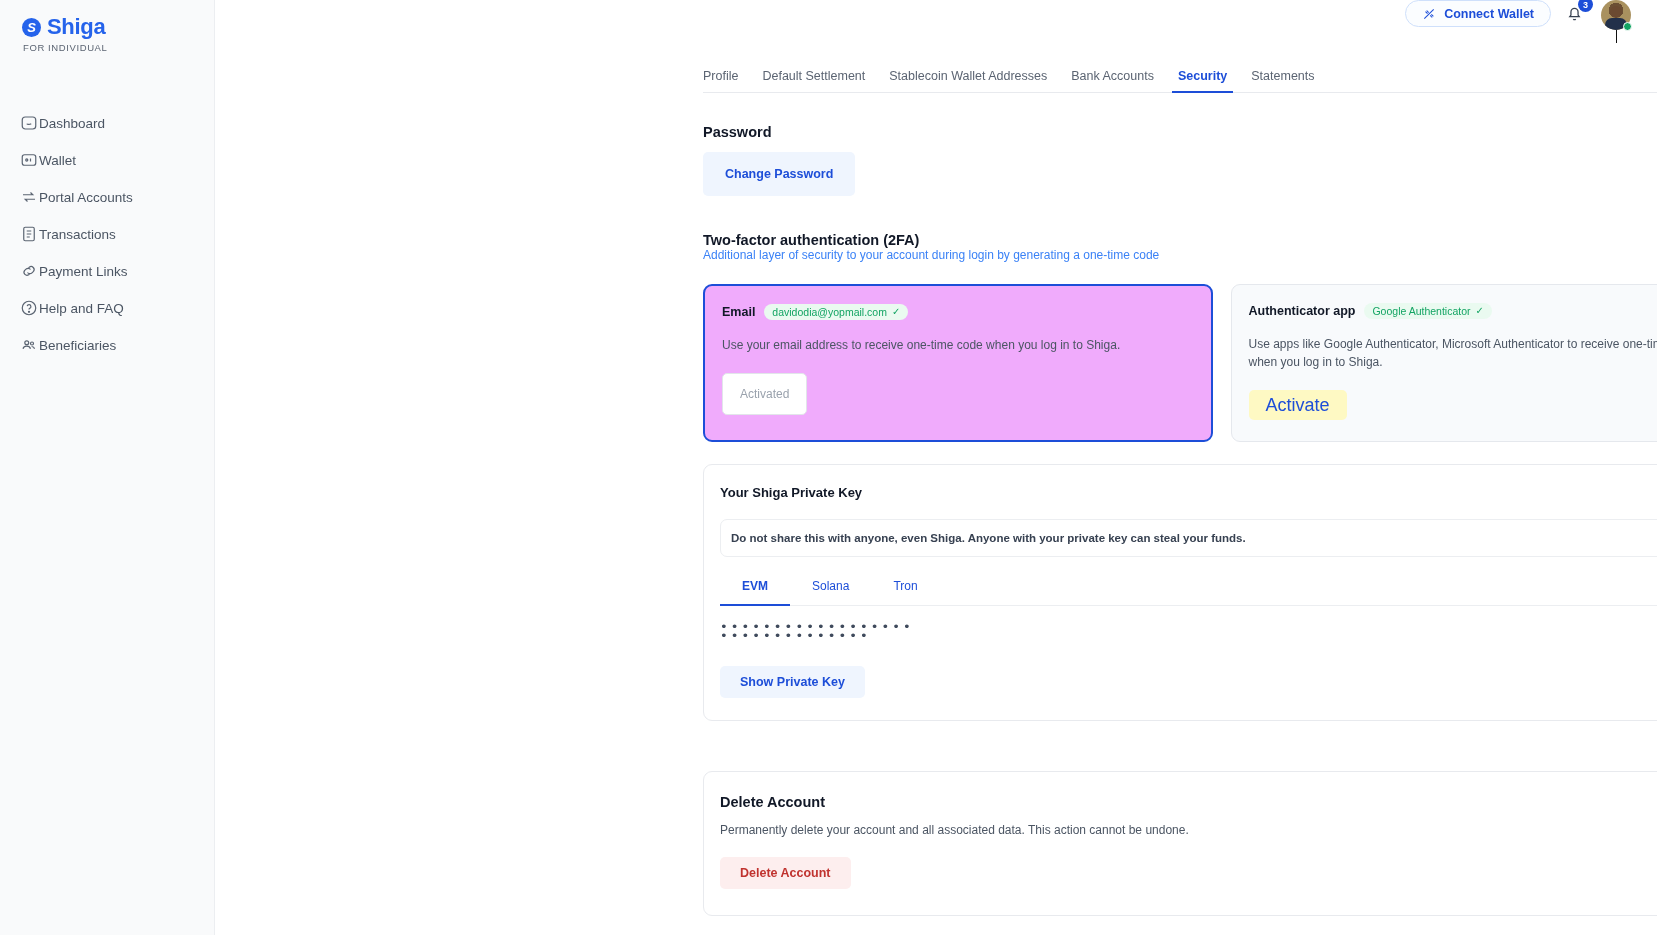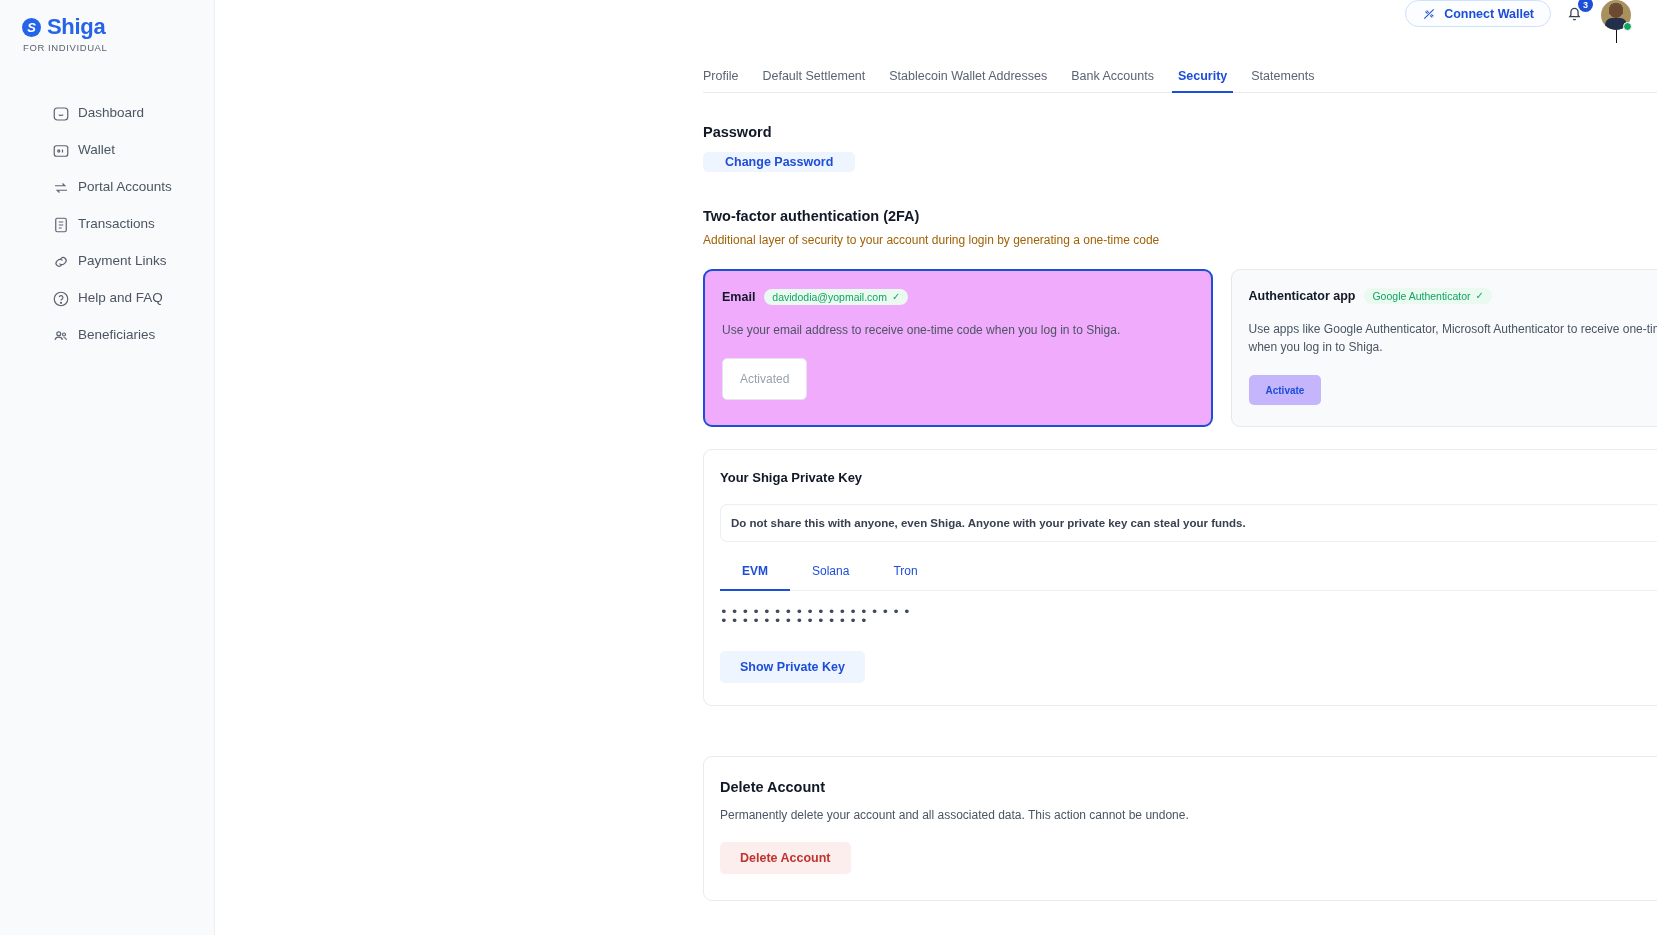--- a/index.html
+++ b/index.html
@@ -31,24 +31,23 @@
   .brand-name {
     font-size: 22px; font-weight: bold; color: #2563eb;
     letter-spacing: -0.3px;
   }
   .brand-sub {
     font-size: 9.5px; color: #5b6472; letter-spacing: 0.6px;
     margin-top: 2px; margin-left: 1px;
   }
   .nav { margin-top: 52px; }
   .nav-item {
-    display: flex; gap: 8px;
+    display: flex; align-items: center; gap: 1px;
     padding: 0 0 0 20px; height: 36px; margin-bottom: 1px;
     cursor: pointer;
-    margin-left: 32px;
   }
   .nav-icon { width: 18px; height: 18px; flex: 0 0 18px; color: #5b6472; }
   .nav-icon svg { display: block; width: 18px; height: 18px; }
   .nav-label { font-size: 13.5px; color: #4b5563; }
 
   
   .main { flex: 1; height: 935px; position: relative; background: #fff; overflow: hidden; }
 
   .topbar {
     height: 44px; display: flex; 
@@ -116,24 +115,24 @@
   }
 
   .section-title {
     font-size: 14.5px; font-weight: bold; color: #111827;
   }
   .sec-password { margin-top: 31px; }
   .btn-soft {
     margin-top: 12px;
     background: #eff5fe; color: #1d4ed8; border: none; border-radius: 5px;
     font-size: 12.5px; font-weight: bold; font-family: inherit;
-    height: 20px; padding: 0 22px; cursor: pointer;
+    height: 44px; padding: 0 22px; cursor: pointer;
   }
   .sec-2fa { margin-top: 36px; }
-  .sec-desc { font-size: 12px; color: #a16207; margin-top: 9px; }
+  .sec-desc { font-size: 12px; color: #3b82f6; }
 
   .twofa-row { display: flex; gap: 18px; margin-top: 22px; width: 1035px; }
   .fa-card {
     flex: 1; background: #f8fafc;
     border: 1px solid #e5e8ed; border-radius: 9px;
     padding: 18px 17px 20px 17px; min-height: 158px;
   }
   .fa-card.selected { border: 2px solid #1d4ed8; background: #f0abfc; }
   .fa-head { display: flex; align-items: center; gap: 9px; }
   .fa-label { font-size: 12.5px; font-weight: bold; color: #111827; }
@@ -144,23 +143,23 @@
   }
   .fa-pill .check { font-size: 10px; }
   .fa-body { font-size: 12px; color: #4b5563; margin-top: 16px; line-height: 1.5; }
   .btn-outline {
     margin-top: 19px; background: #fff; color: #9aa2ad;
     border: 1px solid #e2e5ea; border-radius: 5px;
     font-size: 12px; font-family: inherit;
     height: 42px; padding: 0 17px; cursor: pointer;
   }
   .btn-activate {
-    margin-top: 19px; background: #c4b5fd; color: #1d4ed8;
+    margin-top: 19px; background: #fef9c3; color: #1d4ed8;
     border: none; border-radius: 5px;
-    font-size: 10px; font-weight: bold; font-family: inherit;
+    font-size: 18px; font-weight: normal; font-family: inherit;
     height: 30px; padding: 0 17px; cursor: pointer;
   }
 
   .panel {
     width: 1035px; background: #fff;
     border: 1px solid #e8eaee; border-radius: 9px;
     margin-top: 22px; padding: 20px 16px 22px 16px;
   }
   .panel-title { font-size: 13px; font-weight: bold; color: #111827; }
   .warn-box {

